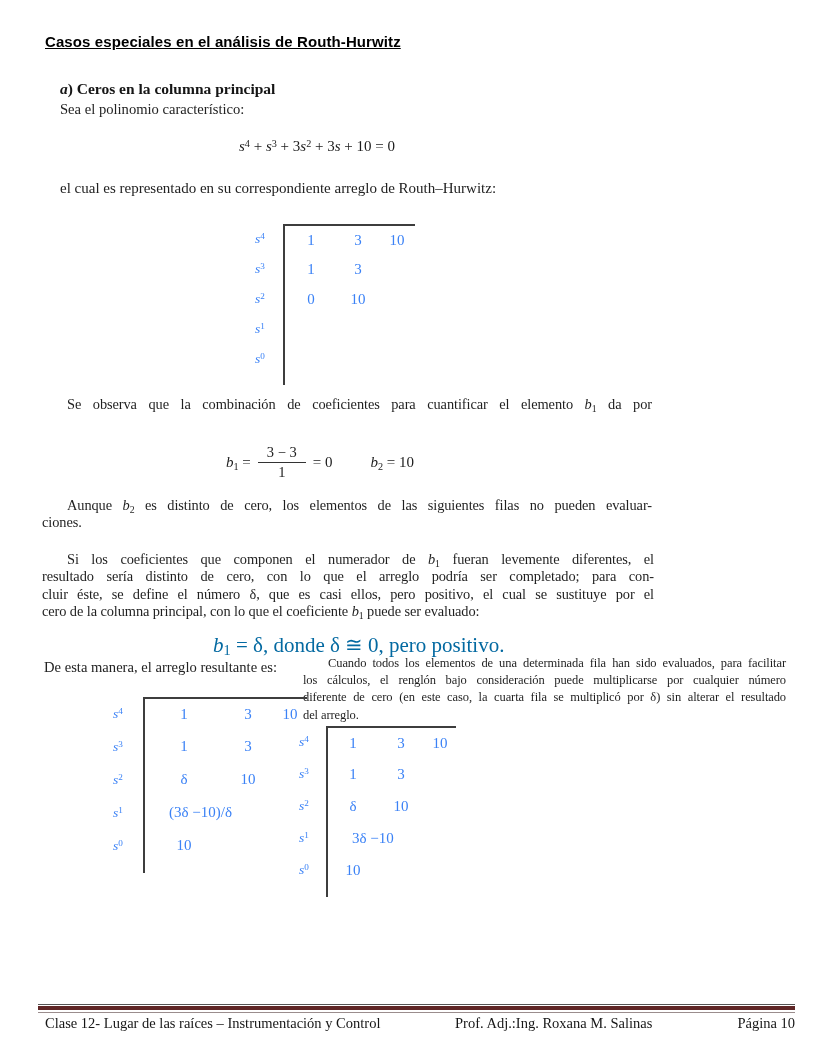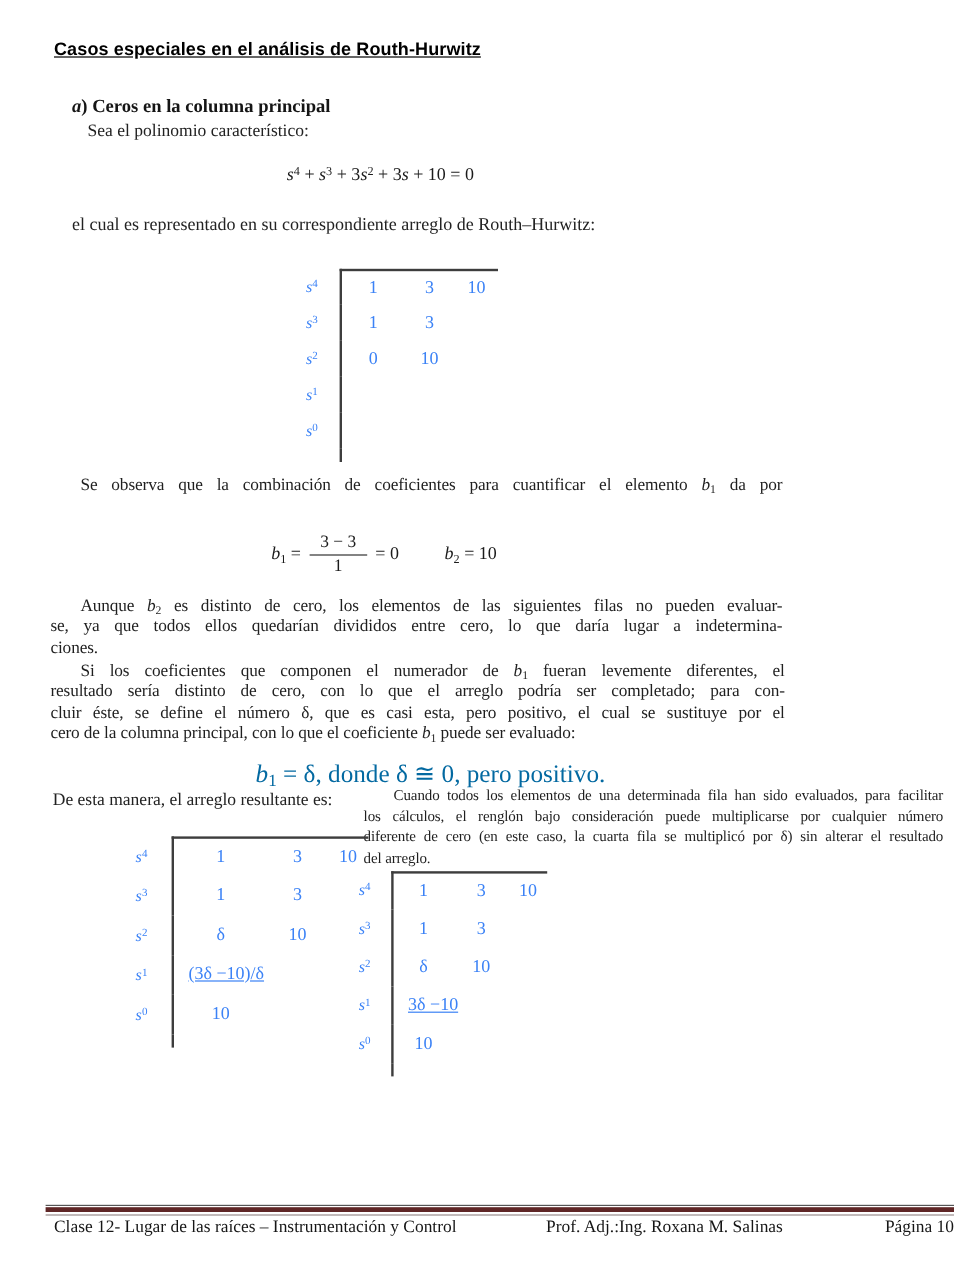--- a/index.html
+++ b/index.html
@@ -17,21 +17,21 @@
   
   #doc-title {
     left:45px; top:33px;
     font-family:"Liberation Sans", sans-serif;
     font-weight:bold; font-size:15px; color:#000;
     text-decoration:underline; letter-spacing:0.1px;
   }
 
   
   #section-heading { left:60px; top:80px; font-weight:bold; font-size:15.5px; color:#151515; }
-  #intro-line   { left:73px; top:101px; font-size:14.6px; }
+  #intro-line   { left:60px; top:101px; font-size:14.6px; }
   #eq-poly      { left:239px; top:138px; font-size:15px; color:#1b1b1b; }
   #after-poly   { left:60px; top:180px; font-size:15px; }
 
   
   .para { font-size:14.4px; line-height:17.3px; color:#1f1f1f; letter-spacing:-0.1px; }
   .para .tline { white-space:nowrap; }
   .para .tline.just { text-align:justify; text-align-last:justify; }
   .para .tline.ind { padding-left:25px; }
   #p-observa { left:42px; top:396px; width:610px; }
   #p-aunque  { left:42px; top:497px; width:610px; }
@@ -48,21 +48,21 @@
   #eq-delta { left:213px; top:633px; font-size:21px; color:#0369a1; }
   #de-esta  { left:44px;  top:659px; font-size:14.6px; }
 
   
   .rtable { position:absolute; font-size:15px; color:#3b82f6; }
   .rrow  { display:flex; align-items:center; }
   .rlabel{ font-size:13.5px; }
   .rcells{ border-left:2px solid #3d3d3d; display:flex; align-items:center; align-self:stretch; }
   .rrow:first-child .rcells { border-top:2.5px solid #3d3d3d; }
   .rcell { text-align:center; }
-  .rcell.wide { width:auto !important; text-align:center; padding-left:12px; white-space:nowrap;text-decoration:underline; }
+  .rcell.wide { width:auto !important; text-align:center; padding-left:24px; white-space:nowrap; }
   .rtail { height:11px; border-left:2px solid #3d3d3d; }
 
   #table-initial { left:255px; top:224px; }
   #table-initial .rrow { height:30px; }
   #table-initial .rlabel { width:28px; }
   #table-initial .c0 { width:52px; } #table-initial .c1 { width:42px; } #table-initial .c2 { width:36px; }
   #table-initial .rtail { margin-left:28px; }
 
   #table-delta { left:113px; top:697px; }
   #table-delta .rrow { height:33px; }
@@ -142,28 +142,27 @@
   <span class="frac">
     <span class="num">3 − 3</span>
     <span class="den">1</span>
   </span>
   <span>= 0</span>
   <span class="b2part"><i>b</i><sub>2</sub> = 10</span>
 </div>
 
 <div id="p-aunque" class="abs para">
     <div class="tline just ind">Aunque <i>b</i><sub>2</sub> es distinto de cero, los elementos de las siguientes filas no pueden evaluar-</div>
-    <div class="tline just">se, ya que todos ellos quedarían divididos entre cero, lo que daría lugar a indetermina-</div>
     <div class="tline">ciones.</div>
   </div>
 
 <div id="p-si" class="abs para">
     <div class="tline just ind">Si los coeficientes que componen el numerador de <i>b</i><sub>1</sub> fueran levemente diferentes, el</div>
     <div class="tline just">resultado sería distinto de cero, con lo que el arreglo podría ser completado; para con-</div>
-    <div class="tline just">cluir éste, se define el número δ, que es casi esta, pero positivo, el cual se sustituye por el</div>
+    <div class="tline just">cluir éste, se define el número δ, que es casi ellos, pero positivo, el cual se sustituye por el</div>
     <div class="tline">cero de la columna principal, con lo que el coeficiente <i>b</i><sub>1</sub> puede ser evaluado:</div>
   </div>
 
 <div id="eq-delta" class="abs"><i>b</i><sub>1</sub> = δ, donde δ ≅ 0, pero positivo.</div>
 
 <div id="de-esta" class="abs">De esta manera, el arreglo resultante es:</div>
 
 <div id="p-cuando" class="abs para">
     <div class="tline just ind">Cuando todos los elementos de una determinada fila han sido evaluados, para facilitar</div>
     <div class="tline just">los cálculos, el renglón bajo consideración puede multiplicarse por cualquier número</div>

